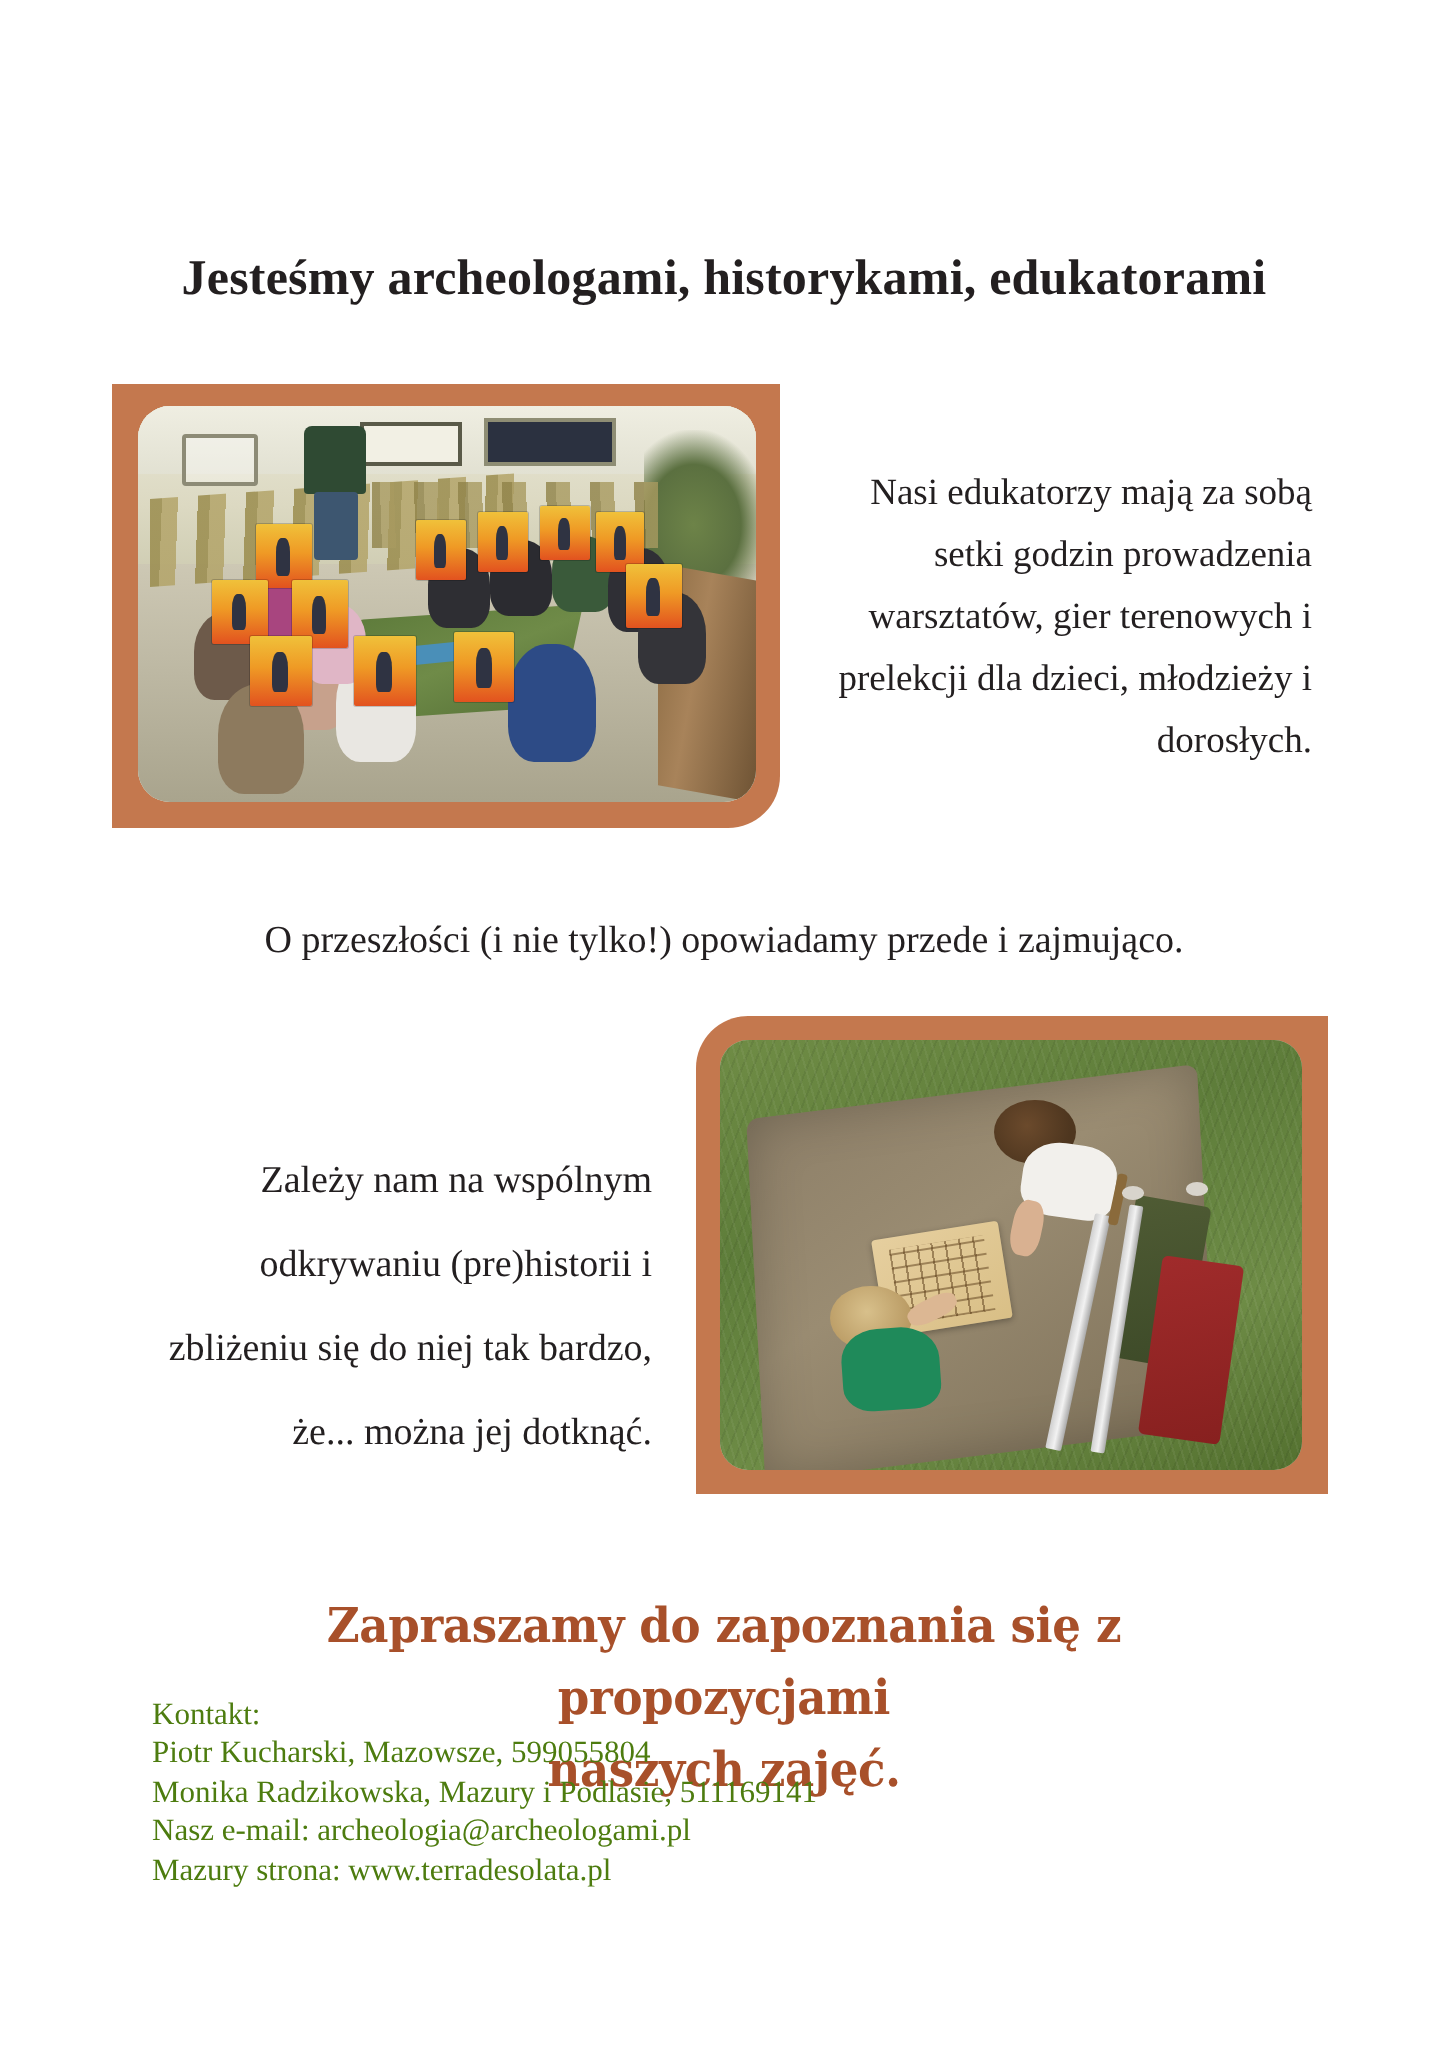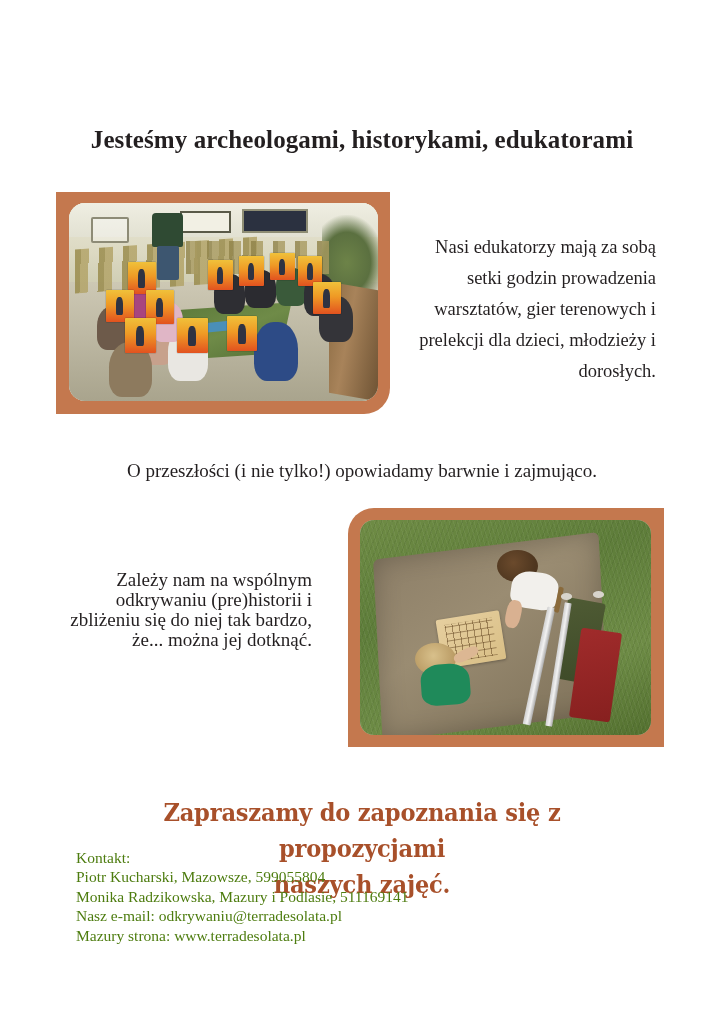--- a/index.html
+++ b/index.html
@@ -251,25 +251,25 @@
   .para-center {
     left: 62px;
     top: 436px;
     width: 600px;
     font-size: 19px;
     line-height: 32px;
     text-align: center;
   }
   .para-center .l2 { display: block; }
   .para-left {
-    left: 48px;
+    left: 62px;
     top: 551px;
     width: 264px;
     font-size: 19px;
-    line-height: 20px;
+    line-height: 42px;
     text-align: right;
   }
 
   
   .cta {
     position: absolute;
     left: 62px;
     top: 775px;
     width: 600px;
     text-align: center;
@@ -348,21 +348,21 @@
         <div class="card" style="left:65%;top:25%;width:8%;height:14%;"></div>
         <div class="card" style="left:74%;top:27%;width:8%;height:15%;"></div>
         <div class="card" style="left:79%;top:40%;width:9%;height:16%;"></div>
       </div>
     </div>
   </div>
 
   <p class="para para-right">Nasi edukatorzy mają za sobą setki godzin prowadzenia warsztatów, gier terenowych i prelekcji dla dzieci, młodzieży i dorosłych.</p>
 
   <p class="para para-center">
-    <span>O przeszłości (i nie tylko!) opowiadamy barwnie i zajmująco.</span>
+    <span>O przeszłości (i nie tylko!) opowiadamy przede i zajmująco.</span>
   </p>
 
   <div class="photo-frame two">
     <div class="photo-inner">
       <div class="ph2">
         <div class="grass-tex"></div>
         <div class="blanket"></div>
         <div class="board-game"></div>
         <div class="boy-head"></div>
         <div class="boy-body"></div>
@@ -385,17 +385,17 @@
 
   <h2 class="cta">
     <span>Zapraszamy do zapoznania się z propozycjami</span>
     <span class="l2">naszych zajęć.</span>
   </h2>
 
   <div class="contact">
     <div>Kontakt:</div>
     <div>Piotr Kucharski, Mazowsze, 599055804</div>
     <div>Monika Radzikowska, Mazury i Podlasie, 511169141</div>
-    <div>Nasz e-mail: odkrywaniu@terradesolata.pl</div>
+    <div>Nasz e-mail: archeologia@archeologami.pl</div>
     <div>Mazury strona: www.terradesolata.pl</div>
   </div>
 
 </div>
 
 </body></html>

